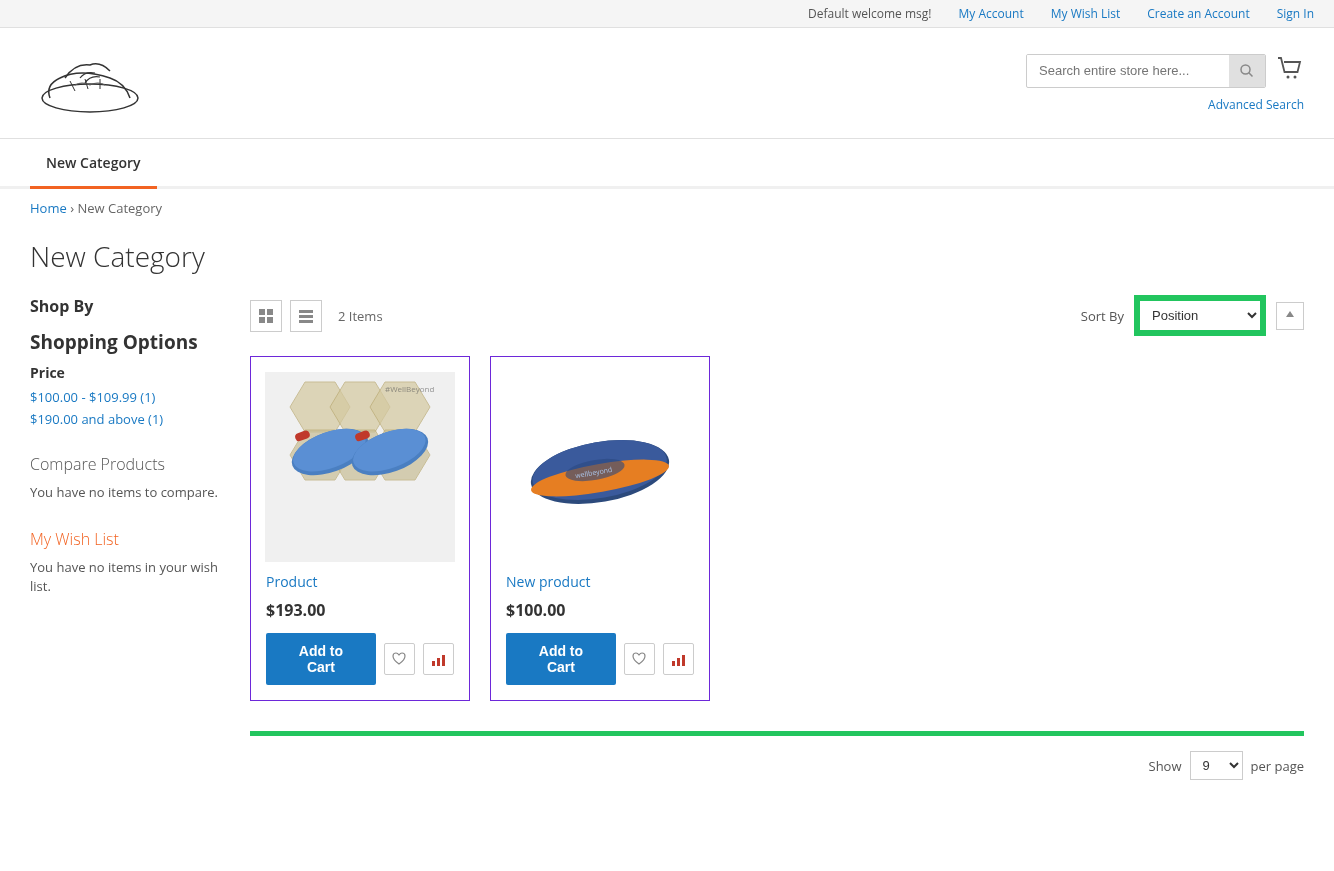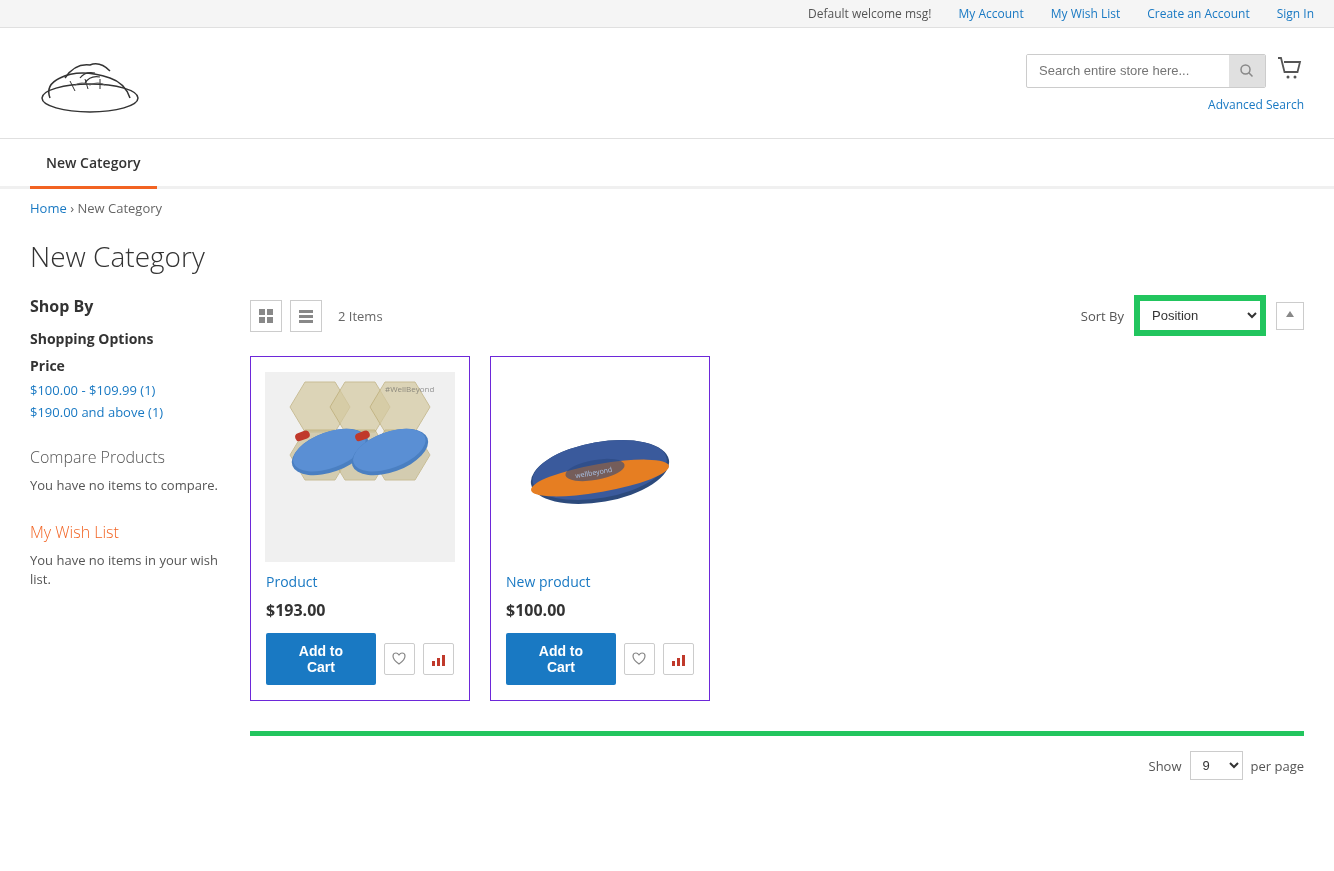--- a/index.html
+++ b/index.html
@@ -110,21 +110,21 @@
     
     .sidebar { width: 200px; flex-shrink: 0; }
     .sidebar-section { margin-bottom: 25px; }
     .shop-by-title {
       font-size: 16px;
       font-weight: 700;
       color: #333;
       margin-bottom: 12px;
     }
     .shopping-options-title {
-      font-size: 14px;
+      font-size: 19px;
       font-weight: 700;
       color: #333;
       margin-bottom: 8px;
     }
     .price-title {
       font-size: 14px;
       font-weight: 700;
       color: #333;
       margin-bottom: 6px;
     }

